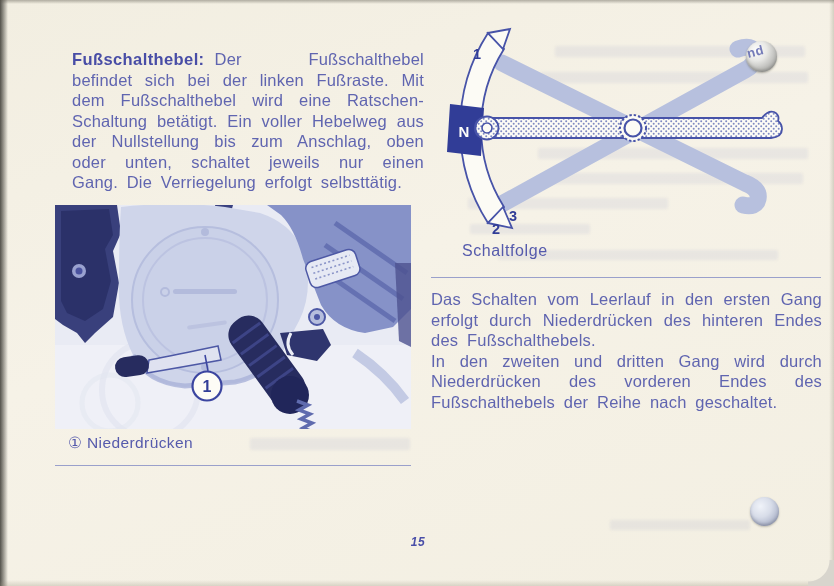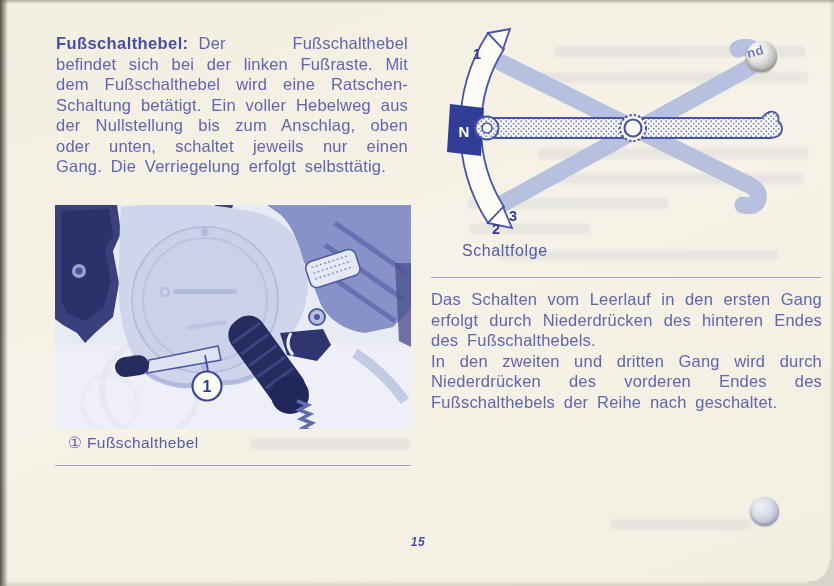--- a/index.html
+++ b/index.html
@@ -18,21 +18,21 @@
     background:linear-gradient(90deg,rgba(55,54,48,.85),rgba(55,54,48,0));pointer-events:none;}
   .edge-top{position:absolute;left:0;top:0;right:0;height:4px;
     background:linear-gradient(180deg,rgba(95,92,82,.45),rgba(95,92,82,0));pointer-events:none;}
   .edge-right{position:absolute;right:0;top:0;bottom:0;width:5px;
     background:linear-gradient(270deg,rgba(150,143,125,.35),rgba(150,143,125,0));pointer-events:none;}
   .edge-bottom{position:absolute;left:0;bottom:0;right:0;height:6px;
     background:linear-gradient(0deg,rgba(150,143,125,.30),rgba(150,143,125,0));pointer-events:none;}
   .corner-br{position:absolute;right:0;bottom:0;width:26px;height:26px;
     background:radial-gradient(circle at 0 0,rgba(0,0,0,0) 21px,#d8d5cd 22px);pointer-events:none;}
   p.body-text{
-    margin:0;font-size:16.5px;line-height:20.5px;color:#6065b0;
+    margin:16px;font-size:16.5px;line-height:20.5px;color:#6065b0;
     text-align:justify;letter-spacing:.2px;word-spacing:4px;
   }
   p.body-text b{color:#484da6;letter-spacing:.4px;margin-right:10px;}
 
   .col-left-p1{position:absolute;left:56px;top:33px;width:352px;}
   .photo-wrap{position:absolute;left:55px;top:205px;width:356px;height:224px;}
   .photo-caption{position:absolute;left:68px;top:434px;width:340px;
     font-size:15.5px;color:#555aac;letter-spacing:.4px;}
   .rule{position:absolute;border-top:1.4px solid #9aa0cb;}
   .rule-left{left:55px;top:465px;width:356px;}
@@ -134,21 +134,21 @@
       <g transform="rotate(-8 78 161)">
         <rect x="60" y="151" width="34" height="20" rx="10" fill="#272c5f"></rect>
       </g>
 
       <line x1="153" y1="166" x2="150" y2="150" stroke="#3b45a0" stroke-width="1.6"></line>
       <circle cx="152" cy="181" r="14.5" fill="#fdfcf6" stroke="#3b45a0" stroke-width="2.2"></circle>
       <text x="152" y="187" text-anchor="middle" font-size="16" font-weight="bold" fill="#313d97">1</text>
     </svg>
   </div>
 
-  <div class="photo-caption">① Fußschalthebel</div>
+  <div class="photo-caption">① Niederdrücken</div>
   <div class="rule rule-left"></div>
 
   <div class="diagram-wrap">
     <svg width="392" height="215" viewBox="0 0 392 215">
       <defs>
         <pattern id="stipple" width="5" height="5" patternUnits="userSpaceOnUse">
           <rect width="5" height="5" fill="#fdfcf6"></rect>
           <circle cx="1.2" cy="1.2" r="1" fill="#7f8ac2"></circle>
           <circle cx="3.7" cy="3.7" r="1" fill="#7f8ac2"></circle>
         </pattern>

